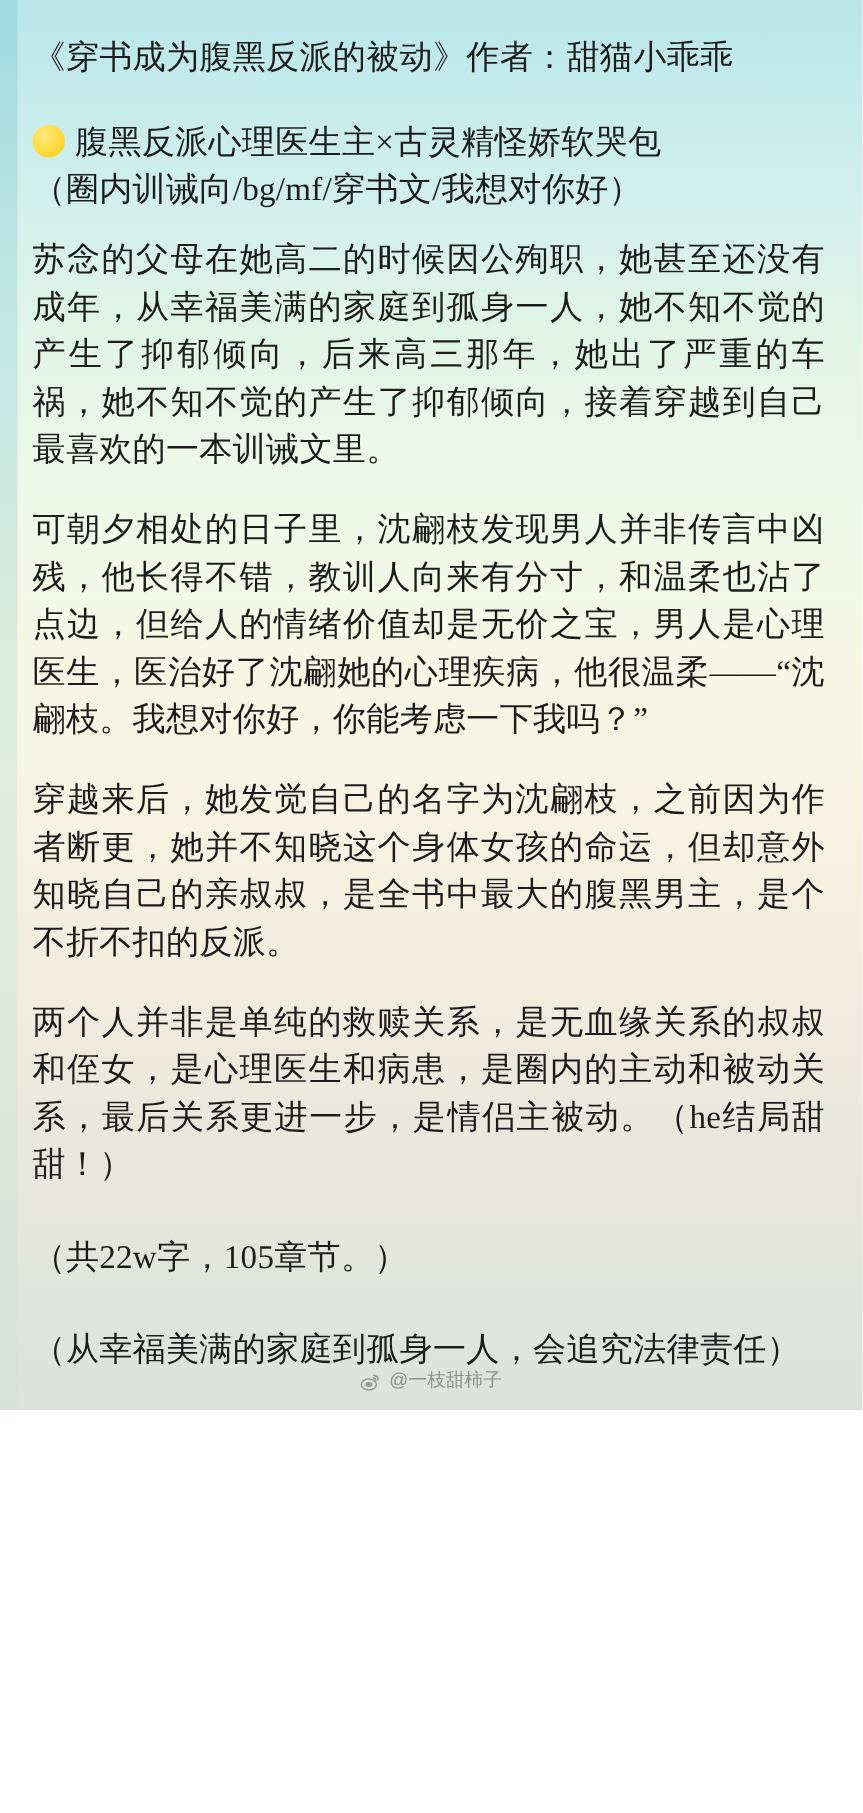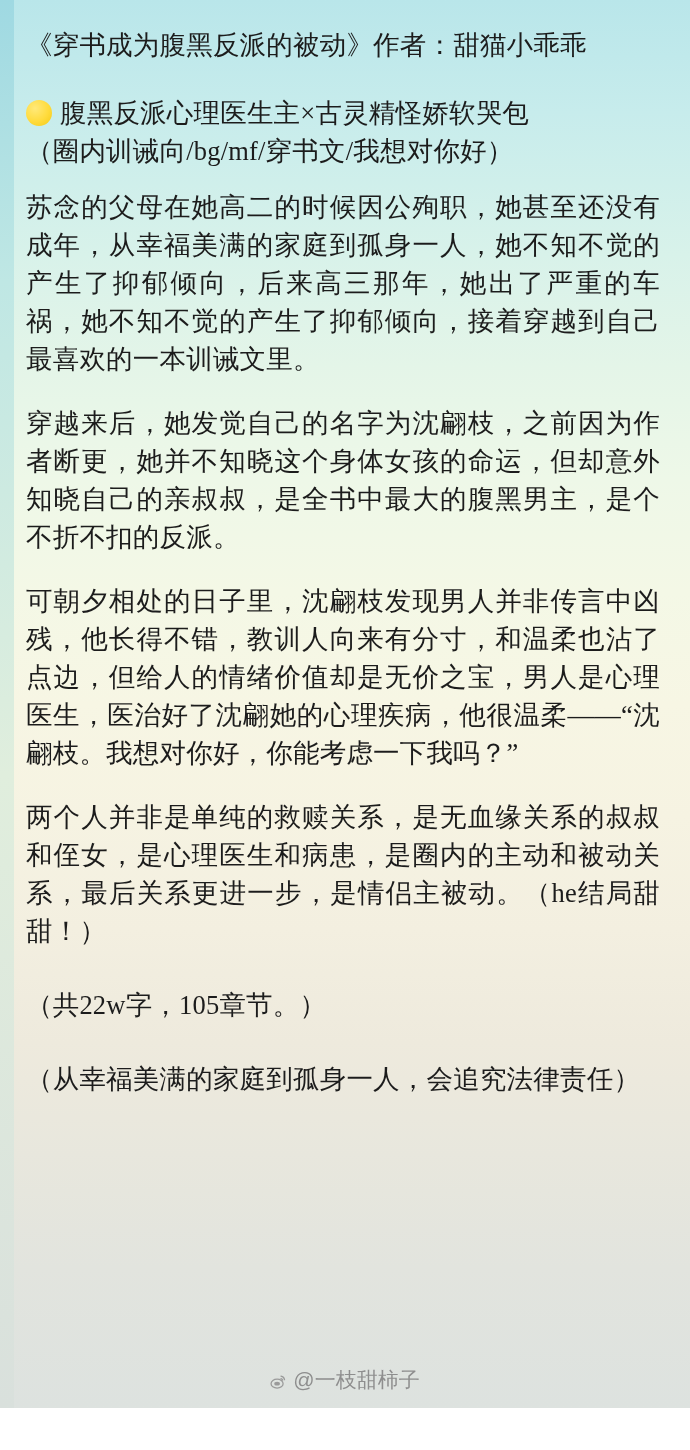--- a/index.html
+++ b/index.html
@@ -8,21 +8,21 @@
   }
   body {
     width: 690px;
     height: 1450px;
     font-family: "Liberation Serif", serif;
     background: #ffffff;
   }
   .page {
     position: relative;
     width: 690px;
-    height: 1408px;
+    height: 1128px;
     overflow: hidden;
     background:
       linear-gradient(to bottom,
         #b9e6ea 0%,
         #c7ecec 8%,
         #d8f2ea 18%,
         #e4f5e8 26%,
         #eef8e8 34%,
         #f4f8e6 42%,
         #f7f6e4 50%,
@@ -94,44 +94,44 @@
     gap: 6px;
   }
   .weibo-icon {
     width: 17px;
     height: 17px;
     display: inline-block;
     position: relative;
     top: 1px;
   }
   .footer-text {
-    font-size: 21px;
+    font-size: 15px;
     color: #8e8e8e;
     font-family: "Liberation Sans", sans-serif;
   }
 </style>
 </head>
 <body>
 
 <div class="page">
   <div class="content">
 
     <p class="para title">《穿书成为腹黑反派的被动》作者：甜猫小乖乖</p>
 
     <div class="para tagline">
       <span class="dot-icon"></span>
       <span class="line1">腹黑反派心理医生主×古灵精怪娇软哭包</span>
       <span class="line2">（圈内训诫向/bg/mf/穿书文/我想对你好）</span>
     </div>
 
     <p class="para">苏念的父母在她高二的时候因公殉职，她甚至还没有成年，从幸福美满的家庭到孤身一人，她不知不觉的产生了抑郁倾向，后来高三那年，她出了严重的车祸，她不知不觉的产生了抑郁倾向，接着穿越到自己最喜欢的一本训诫文里。</p>
 
+    <p class="para">可朝夕相处的日子里，沈翩枝发现男人并非传言中凶残，他长得不错，教训人向来有分寸，和温柔也沾了点边，但给人的情绪价值却是无价之宝，男人是心理医生，医治好了沈翩她的心理疾病，他很温柔——“沈翩枝。我想对你好，你能考虑一下我吗？”</p>
+
     <p class="para">穿越来后，她发觉自己的名字为沈翩枝，之前因为作者断更，她并不知晓这个身体女孩的命运，但却意外知晓自己的亲叔叔，是全书中最大的腹黑男主，是个不折不扣的反派。</p>
-
-    <p class="para">可朝夕相处的日子里，沈翩枝发现男人并非传言中凶残，他长得不错，教训人向来有分寸，和温柔也沾了点边，但给人的情绪价值却是无价之宝，男人是心理医生，医治好了沈翩她的心理疾病，他很温柔——“沈翩枝。我想对你好，你能考虑一下我吗？”</p>
 
     <p class="para">两个人并非是单纯的救赎关系，是无血缘关系的叔叔和侄女，是心理医生和病患，是圈内的主动和被动关系，最后关系更进一步，是情侣主被动。（he结局甜甜！）</p>
 
     <div class="spacer-block"></div>
 
     <p class="para stats">（共22w字，105章节。）</p>
 
     <div class="spacer-block"></div>
 
     <p class="para">（从幸福美满的家庭到孤身一人，会追究法律责任）</p>

